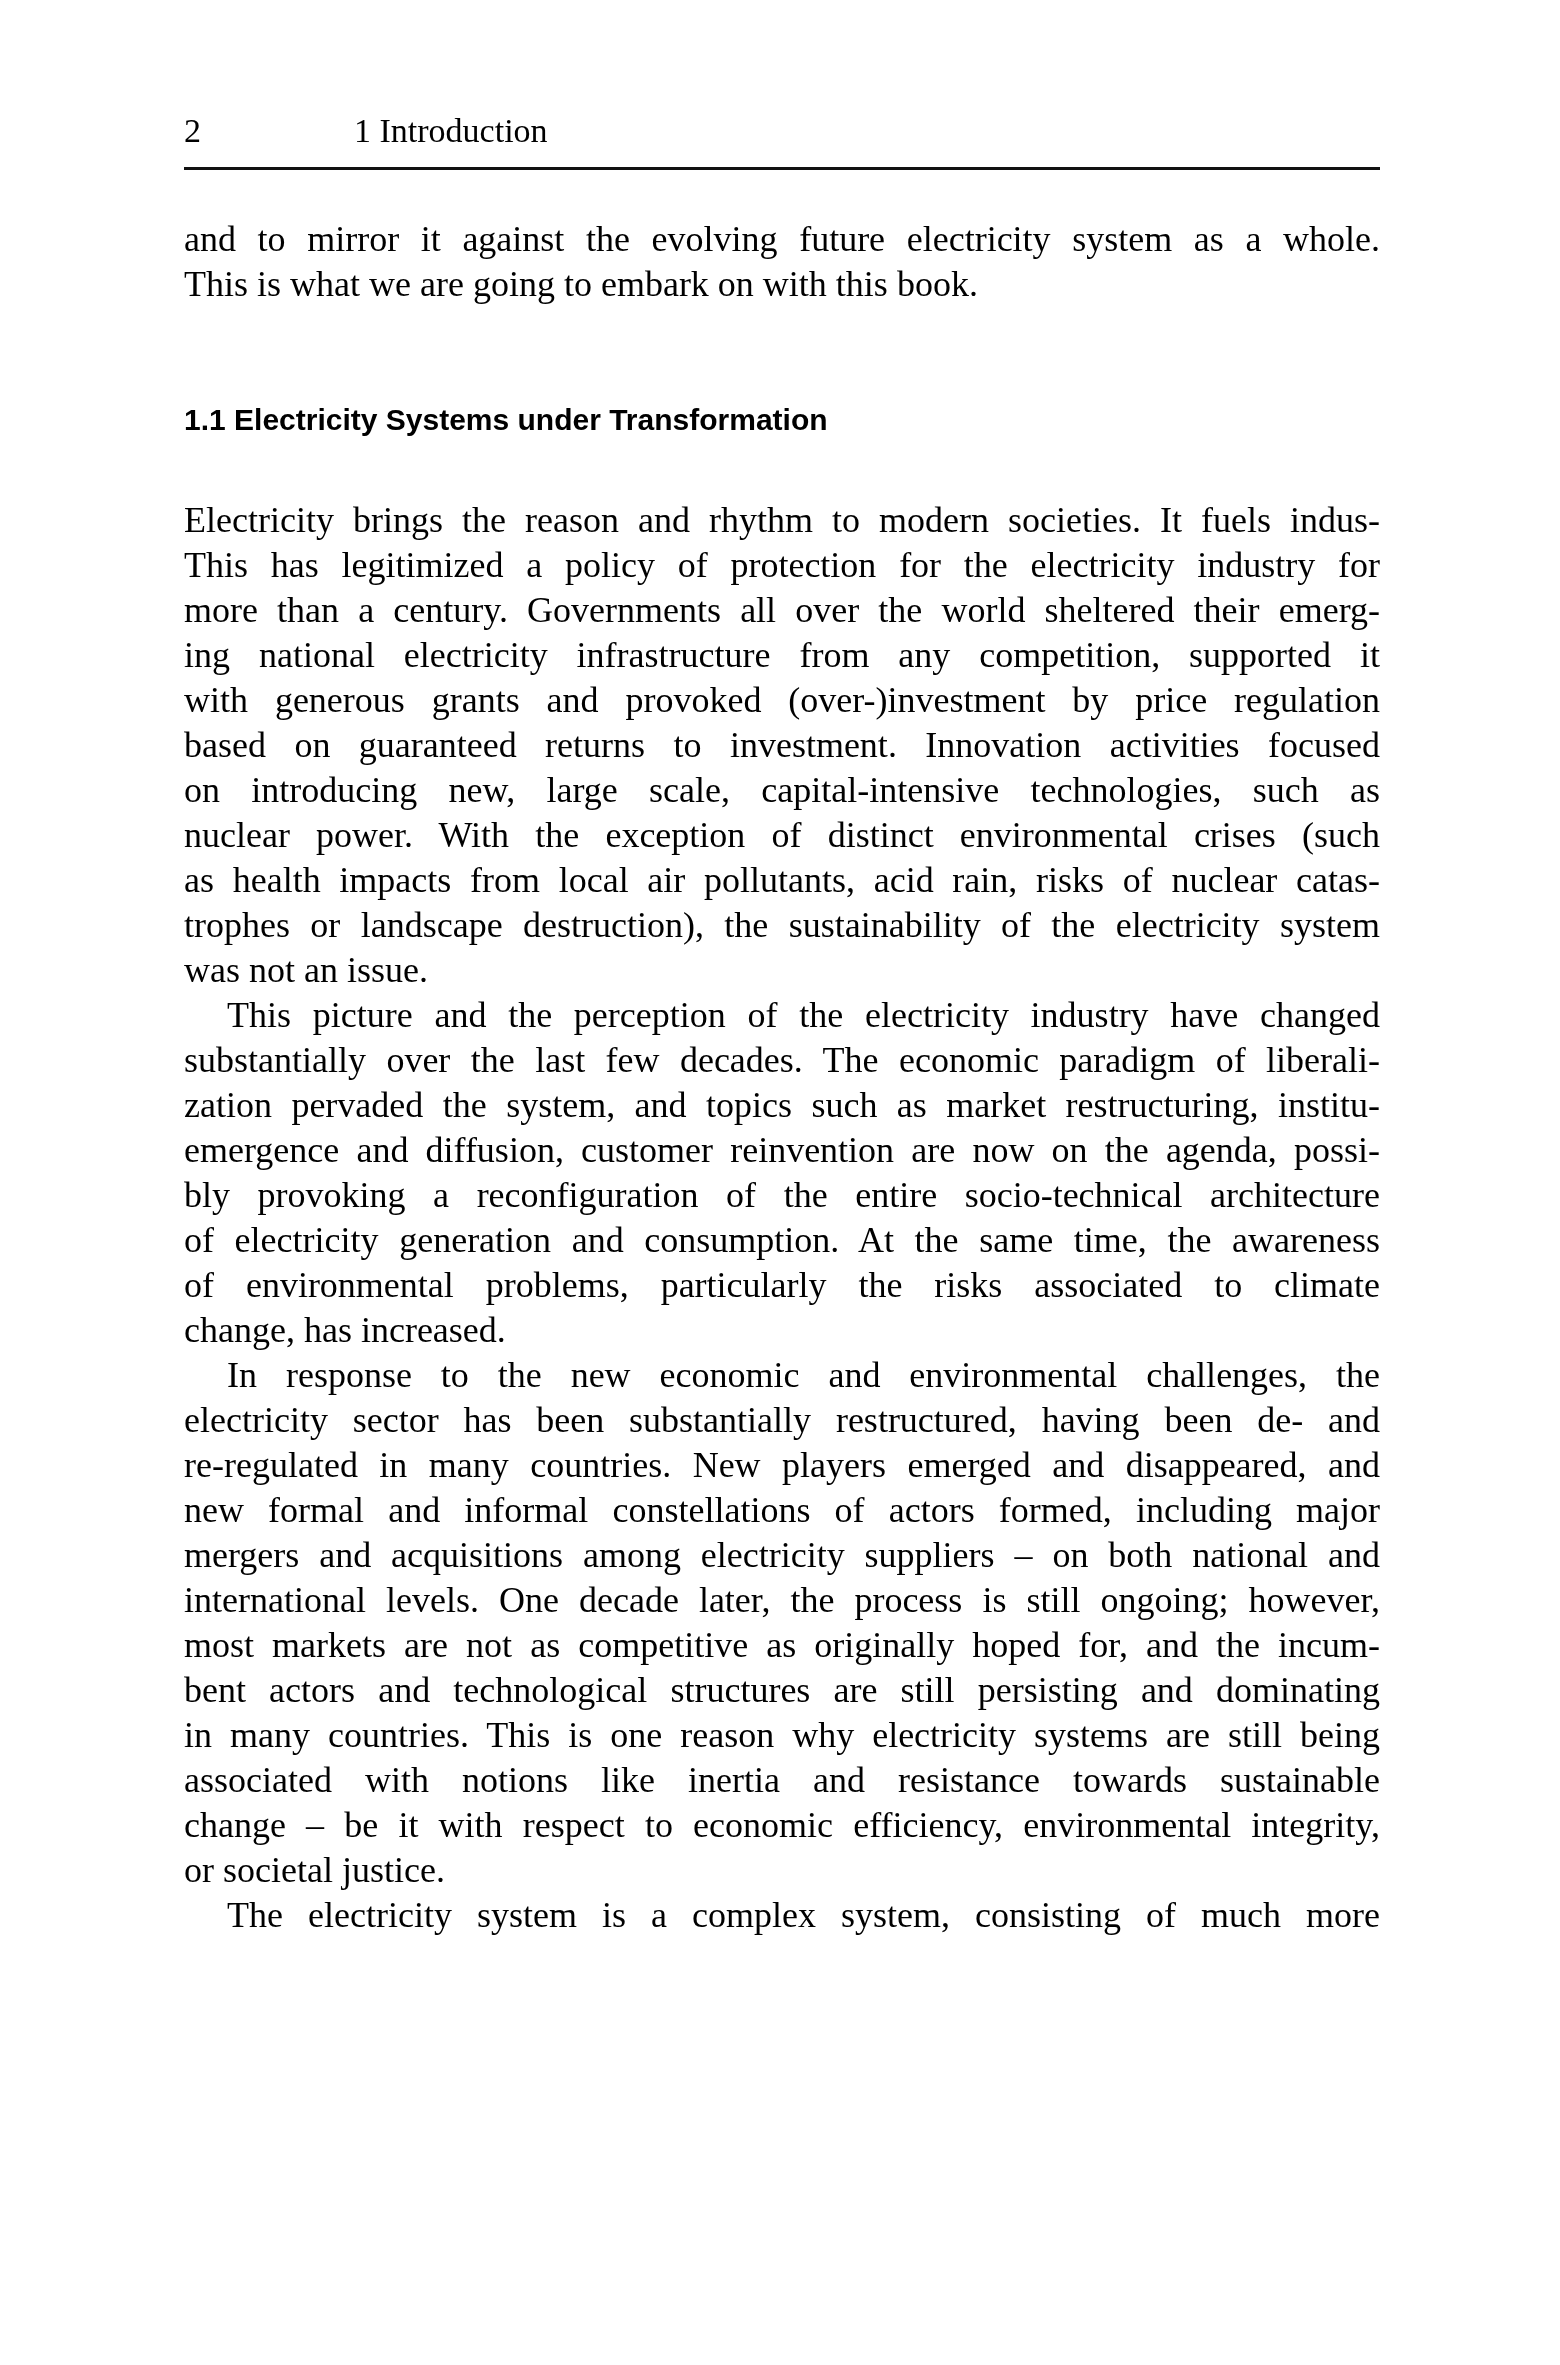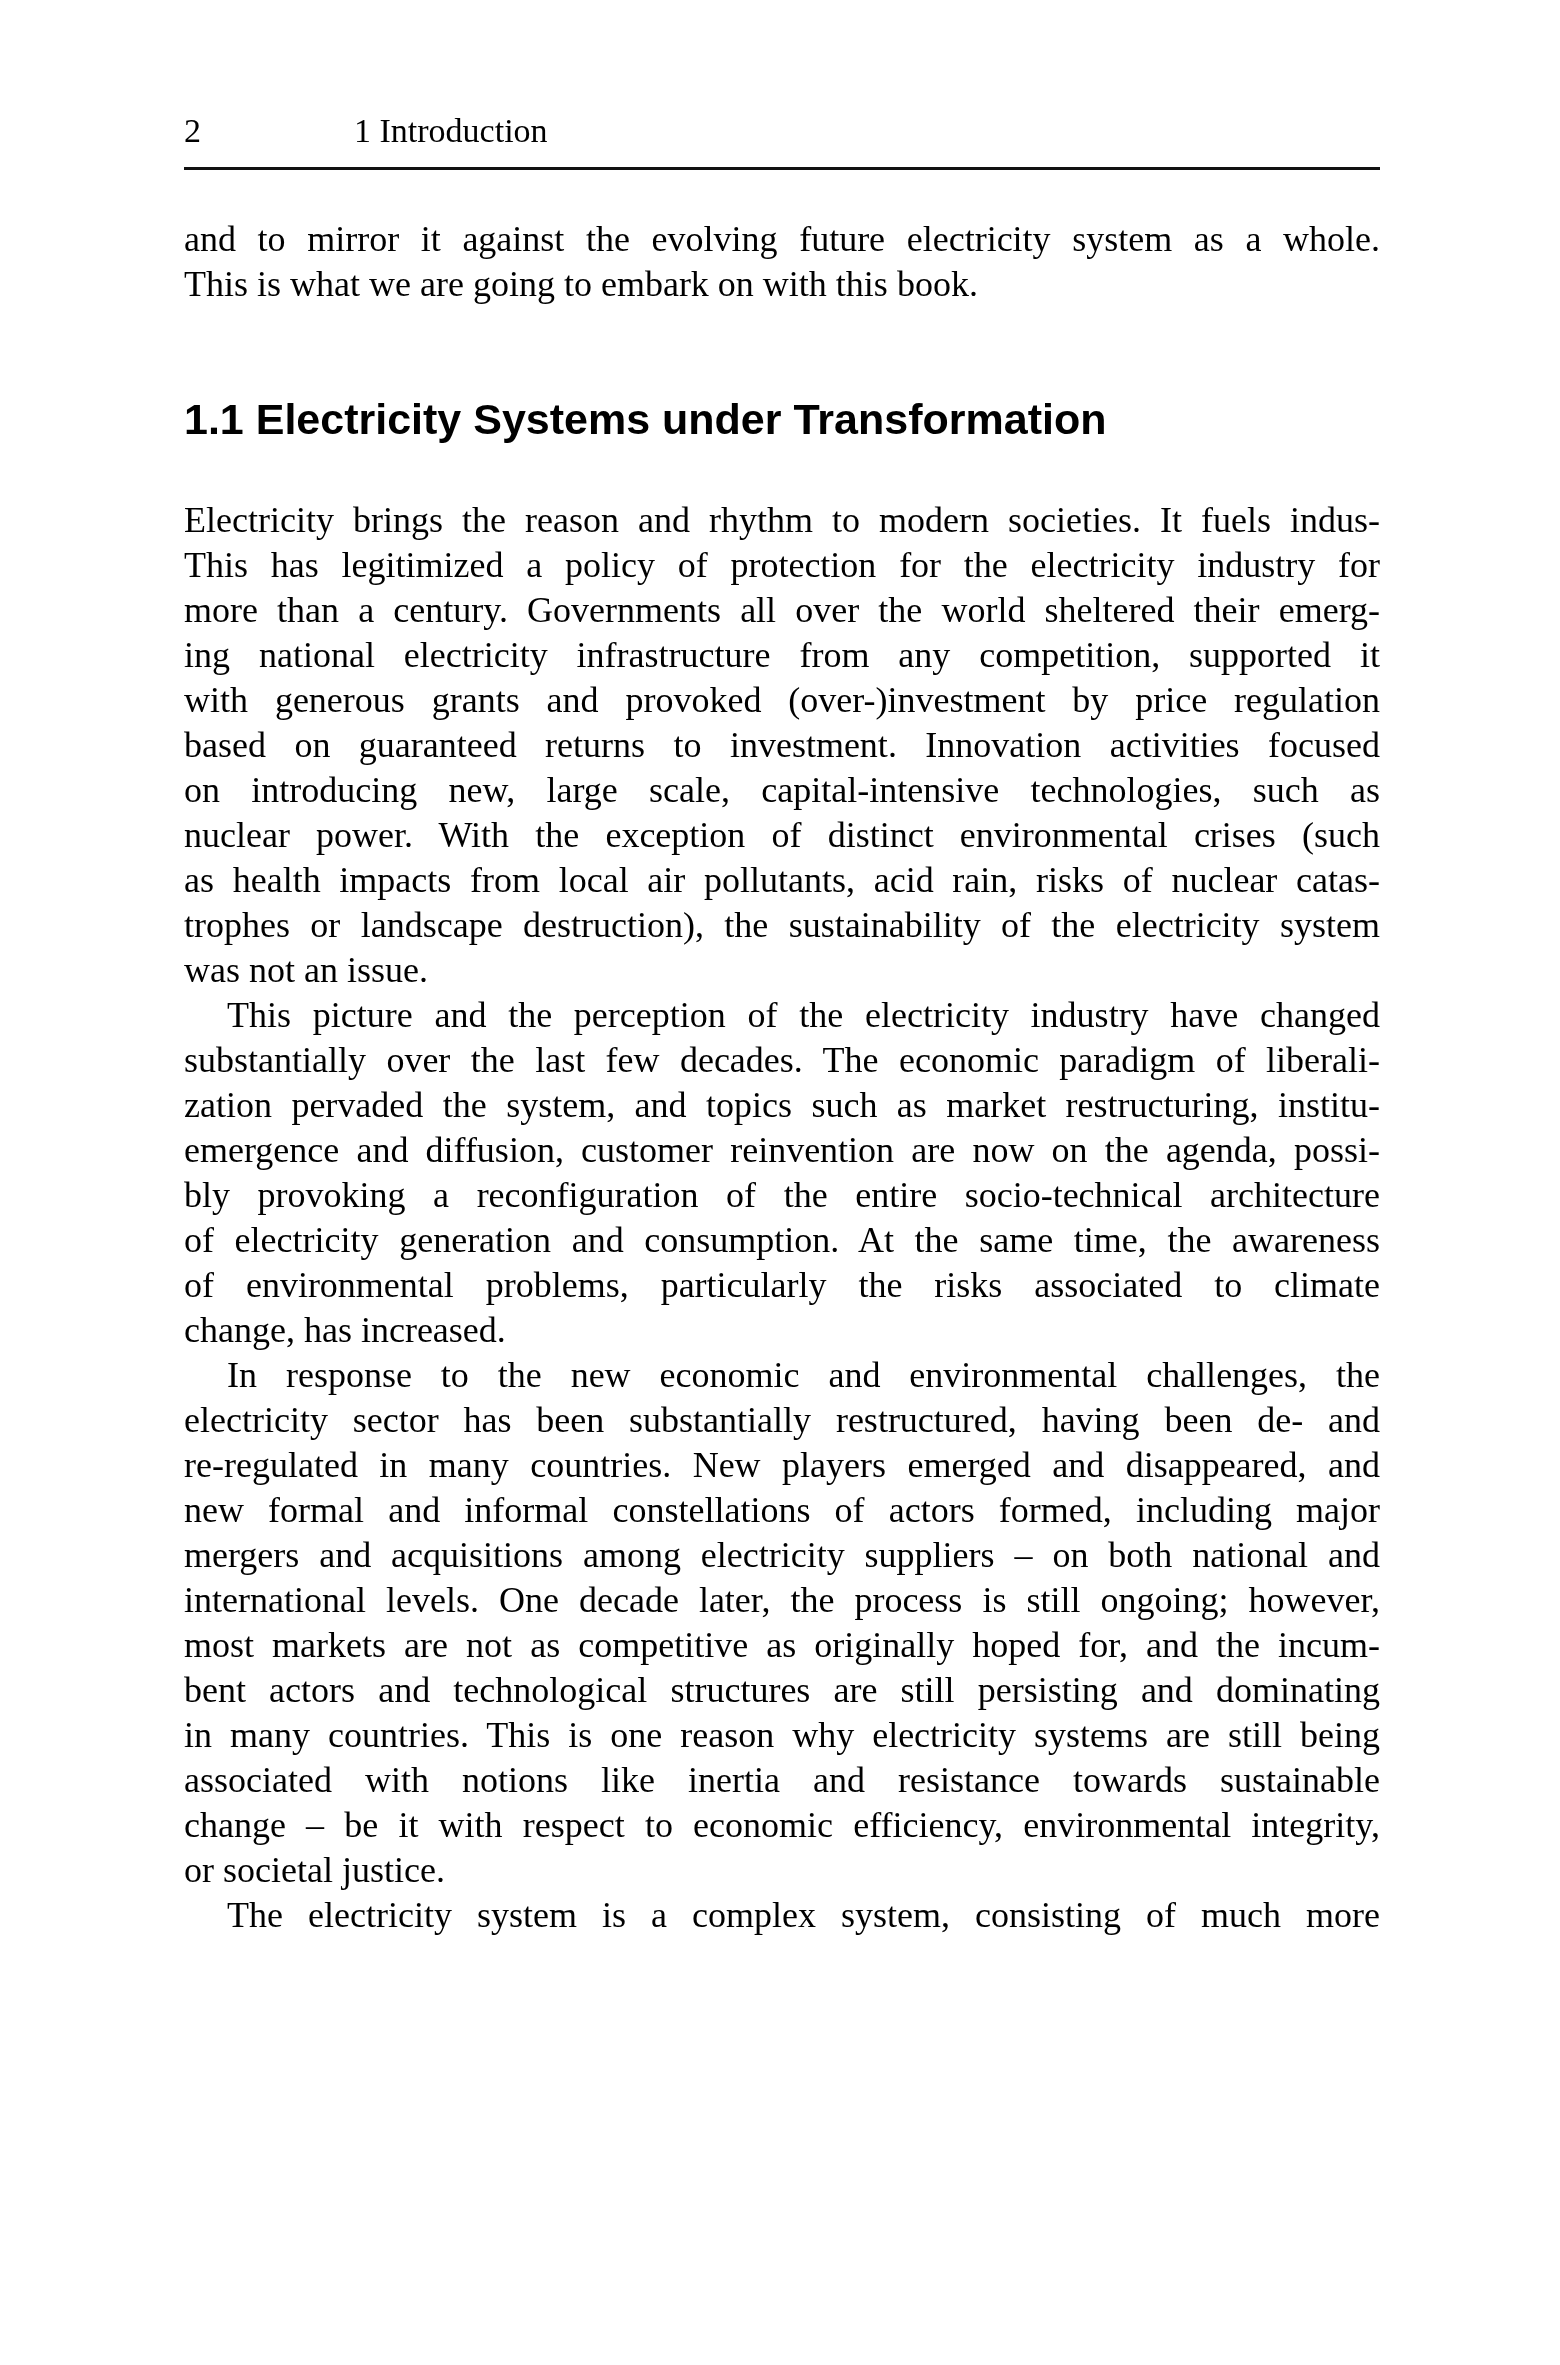--- a/index.html
+++ b/index.html
@@ -7,21 +7,21 @@
   .page { position: absolute; left: 184px; top: 0; width: 1196px; }
   .running-head { position: absolute; top: 109px; left: 0; width: 1196px; height: 43px;
     font-family: "Liberation Serif", serif; font-size: 34px; line-height: 43px; }
   .running-head .pno { position: absolute; left: 0; }
   .running-head .chap { position: absolute; left: 130px; margin-left: 40px; }
   .rule { position: absolute; top: 167px; left: 0; width: 1196px; height: 3.4px; background: #111; }
   .text { font-family: "Liberation Serif", serif; font-size: 36px; line-height: 45px; text-align: justify; }
   .p { margin: 0; text-align: justify; }
   .intro { position: absolute; top: 217px; left: 0; width: 1196px; }
   .heading { position: absolute; top: 392px; left: 0; width: 1196px; margin: 0;
-    font-family: "Liberation Sans", sans-serif; font-weight: bold; font-size: 43px; line-height: 55px; }
+    font-family: "Liberation Sans", sans-serif; font-weight: bold; font-size: 30px; line-height: 55px; }
   .body { position: absolute; top: 498px; left: 0; width: 1196px; }
   .line { display: block; text-align: justify; text-align-last: justify; white-space: nowrap; height: 45px; font-family: Liberation Serif, serif; }
   .line.last { text-align-last: left; }
   .line.ind { padding-left: 43px; }
 </style>
 </head>
 <body>
 
 <div class="page">
   <div class="running-head">

